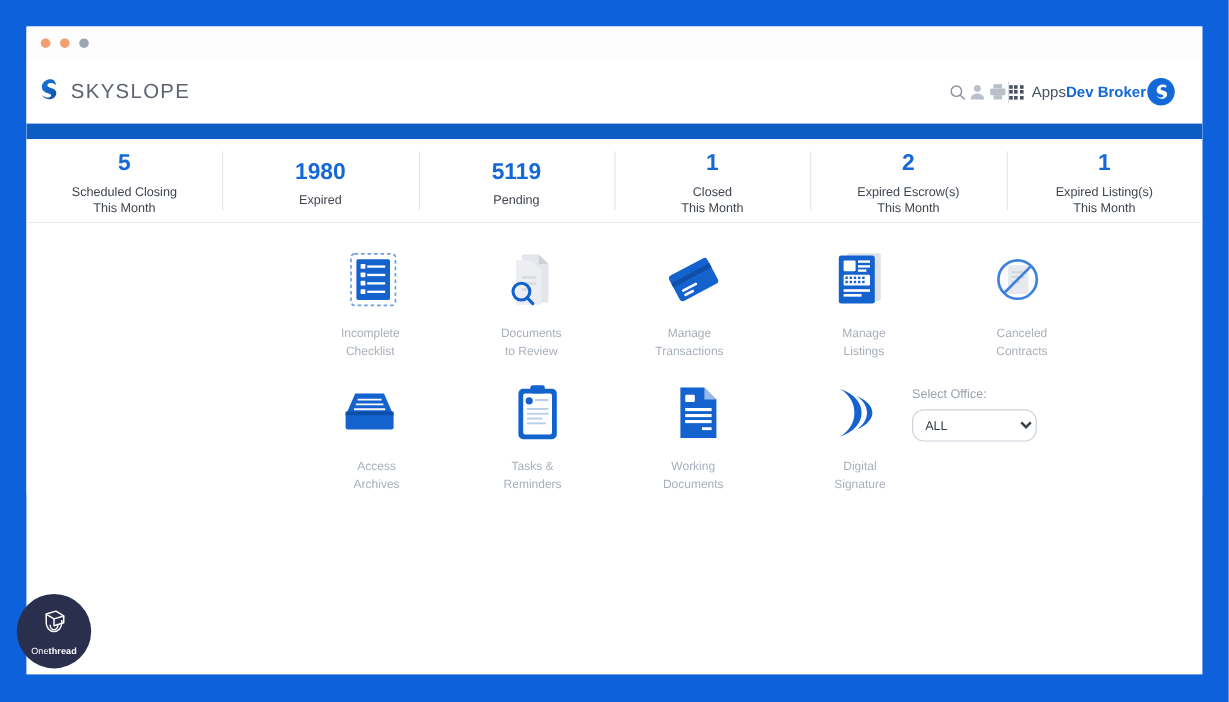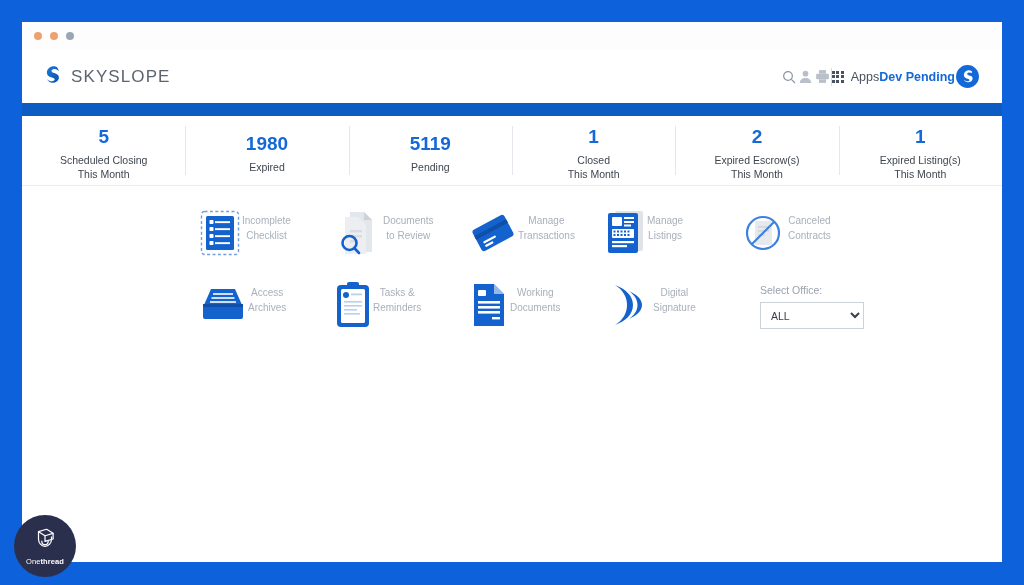--- a/index.html
+++ b/index.html
@@ -33,21 +33,21 @@
   .dot { width: 8px; height: 8px; border-radius: 50%; margin-right: 8px; }
   .dot.d1 { background: #f0a070; }
   .dot.d2 { background: #f0a070; }
   .dot.d3 { background: #9aa6b6; }
 
   
   #header {
     height: 53px;
     background: #ffffff;
     display: flex; align-items: center;
-    padding: 0 22px 0 20px;
+    padding: 0 22px 0 8px;
   }
   #brand { display: flex; align-items: center; gap: 8px; }
   #brand .wordmark {
     font-size: 17px; letter-spacing: 1.1px;
     color: #5d6470; font-weight: 400;
   }
   #header-spacer { flex: 1; }
   #header-right { display: flex; align-items: center; }
   .hicon { display: flex; align-items: center; justify-content: center; cursor: pointer; }
   #vdiv { width: 1px; height: 18px; background: #d8dde3; }
@@ -93,52 +93,52 @@
 
   
   #tiles-area { padding: 18px 0 0 0; background: #ffffff; }
   .tile-row {
     display: flex;
     padding-left: 176px;
     margin-bottom: 14px;
   }
   .tile {
     width: 135px;
-    display: flex; flex-direction: row;
-    align-items: flex-start;
+    display: flex; flex-direction: column;
+    align-items: flex-end;
     cursor: pointer;
   }
   .tile .art {
     height: 58px; display: flex; align-items: center; justify-content: center;
   }
   .tile .caption {
     margin-top: 10px;
     font-size: 10px; color: #a9b0ba; text-align: center; line-height: 1.45;
   }
 
   
   #office-block {
     width: 160px;
     padding-top: 8px;
     margin-left: 22px;
   }
   #office-label { font-size: 10.5px; color: #9aa2ad; margin-bottom: 6px; }
   #office-select {
     width: 104px; height: 27px;
-    border: 1px solid #ccd2d9; border-radius: 0;
+    border: 1px solid #ccd2d9; border-radius: 10px;
     background: #ffffff;
     font-family: "Liberation Sans", sans-serif;
     font-size: 10.5px; color: #3a4048;
     padding: 0 6px;
     cursor: pointer;
   }
 
   
   #onethread {
-    position: absolute; left: 14px; bottom: 8px;
+    position: absolute; left: 14px; bottom: 28px;
     width: 62px; height: 62px; border-radius: 50%;
     background: #2b2f4e;
     display: flex; flex-direction: column;
     align-items: center; justify-content: center;
     gap: 1px;
     z-index: 5;
   }
   #onethread .ot-label {
     font-size: 7.5px; color: #ffffff; letter-spacing: .1px;
   }
@@ -202,21 +202,21 @@
               <i></i>
               <i></i>
               <i></i>
               <i></i>
               <i></i>
               <i></i>
               <i></i>
           </span>
           <span id="apps-label">Apps</span>
         </span>
-        <span id="user-name">Dev Pending</span>
+        <span id="user-name">Dev Broker</span>
         <span id="user-logo">
           <svg width="25" height="25" viewBox="0 0 24 24">
             <circle cx="12" cy="12" r="11" fill="#1468d8"></circle>
             <path d="M16.4 7.2c-1.3-1-3-1.4-4.6-.9-2.1.7-3.5 2.6-3.3 4.6.1 1.3 1 2.3 2.2 2.8.9.4 1.9.5 2.6.9.6.3.8.9.4 1.4-.6.6-1.7.7-2.6.5-1-.2-1.8-.7-2.6-1.3.8 1.4 2.2 2.3 3.8 2.4 2.1.2 4.1-1.1 4.5-2.9.3-1.3-.2-2.5-1.4-3.1-.8-.4-1.7-.6-2.5-.9-.6-.2-1.1-.5-1.2-1-.1-.6.3-1.1.9-1.4 1.1-.4 2.5-.2 3.4.5z" fill="#ffffff"></path>
           </svg>
         </span>
       </div>
     </div>
 
     <div id="navbar"></div>

